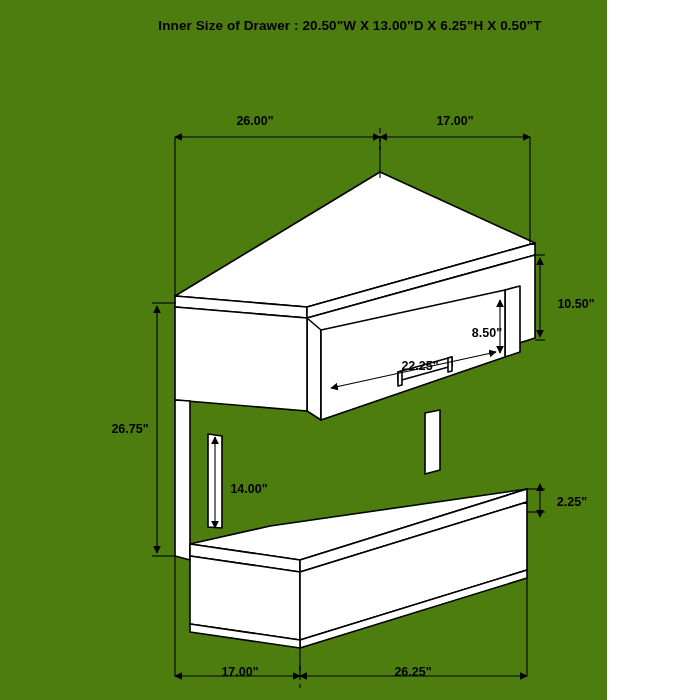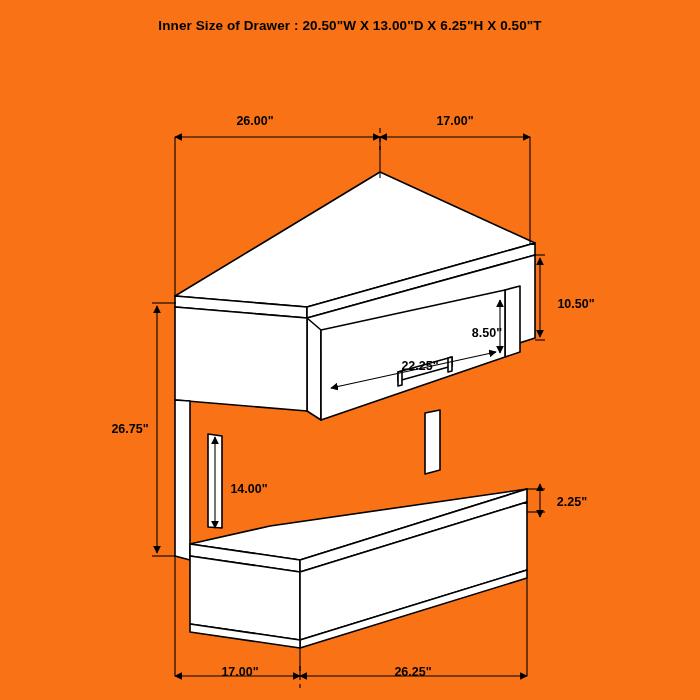--- a/index.html
+++ b/index.html
@@ -2,23 +2,23 @@
 <html><head>
 <meta charset="utf-8">
 <style>
   html, body {
     margin: 0;
     padding: 0;
     background: #ffffff;
   }
   #page {
     position: relative;
-    width: 700px;
+    width: 607px;
     height: 700px;
-    background: #f97316;
+    background: #4d7c0f;
     font-family: "Liberation Sans", sans-serif;
     overflow: hidden;
   }
   #title {
     position: absolute;
     top: 18px;
     left: 0;
     width: 700px;
     text-align: center;
     font-size: 13.5px;

